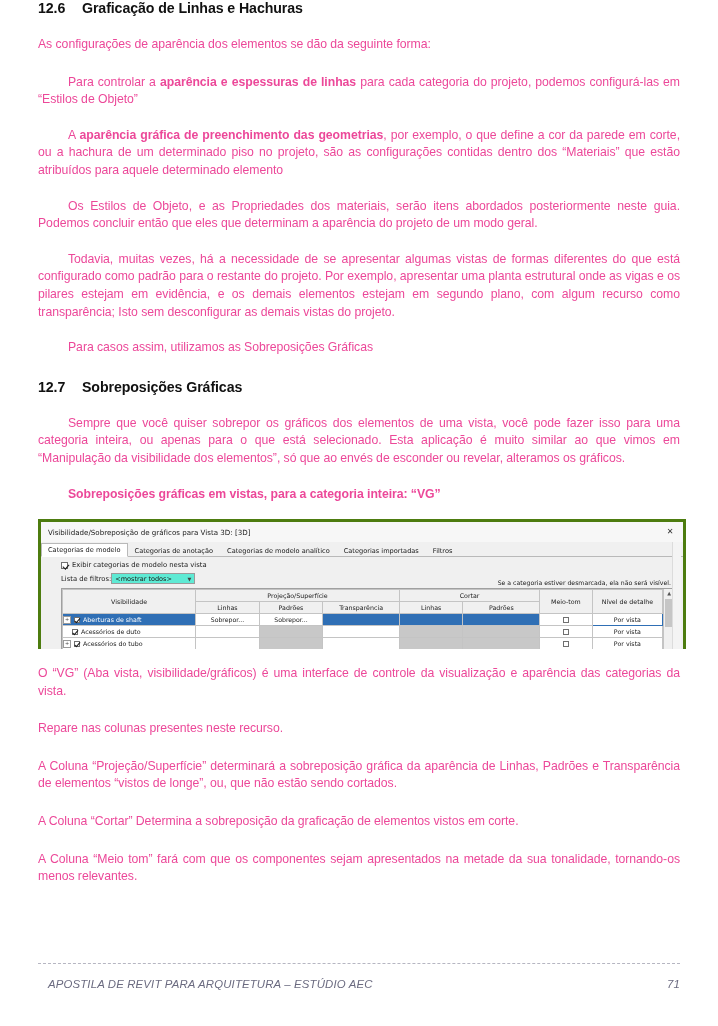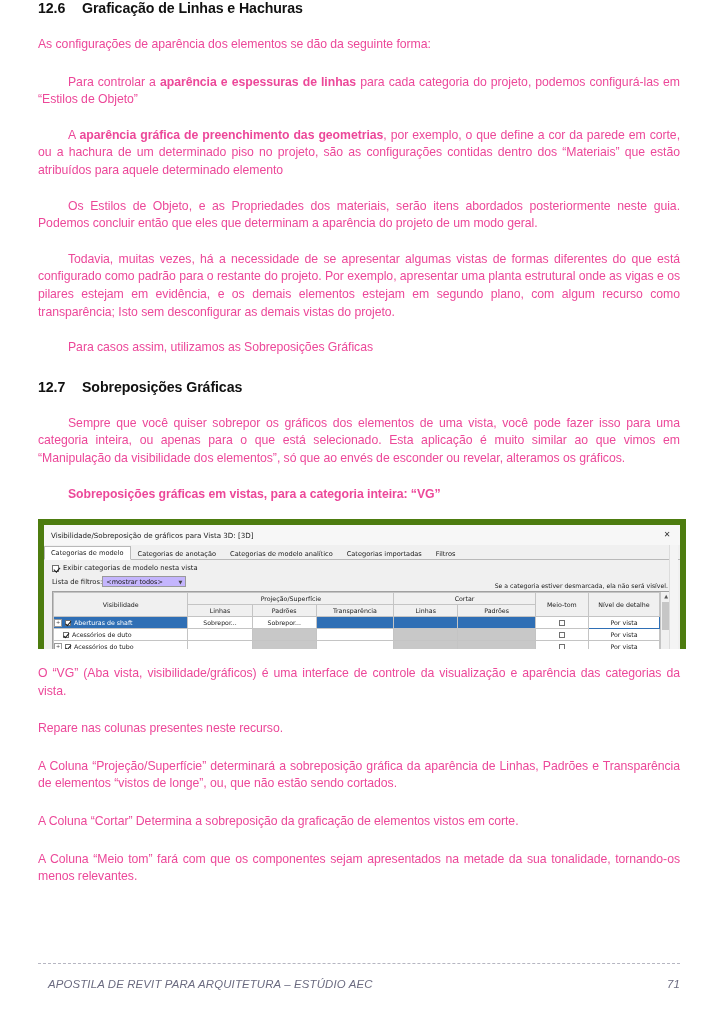--- a/index.html
+++ b/index.html
@@ -58,21 +58,21 @@
     overflow: hidden;
     background: #ffffff;
   }
   .dlg {
     position: absolute;
     left: 2px;
     top: 2px;
     width: 648px;
     height: 175px;
     background: #f0f0f0;
-    border: 6px solid #4d7c0f;
+    border: 3px solid #4d7c0f;
     box-sizing: border-box;
     font-family: "DejaVu Sans", sans-serif;
   }
   .dlg-titlebar {
     height: 20px;
     background: #f7f7f7;
     display: flex;
     align-items: center;
     padding: 0 4px 0 7px;
     box-sizing: border-box;
@@ -108,21 +108,21 @@
     position: relative;
     top: 1px;
   }
   .dlg-tab.active {
     background: #ffffff;
     border: 1px solid #b9b9b9;
     border-bottom: 1px solid #ffffff;
   }
   .dlg-body {
     background: #f0f0f0;
-    padding: 4px 8px 0 8px;
+    padding: 4px 8px 0 20px;
     box-sizing: border-box;
   }
   .opt-row {
     display: flex;
     align-items: center;
     gap: 4px;
     margin-bottom: 4px;
   }
   .cb {
     width: 7px;
@@ -146,21 +146,21 @@
   }
   .opt-label { font-size: 6.8px; color: #1a1a1a; }
   .filter-row {
     display: flex;
     align-items: center;
     margin-bottom: 4px;
   }
   .combo {
     width: 84px;
     height: 11px;
-    background: #c4b5fd;
+    background: #5eead4;
     border: 1px solid #9a9a9a;
     font-size: 6.5px;
     display: flex;
     align-items: center;
     justify-content: space-between;
     padding: 0 3px;
     box-sizing: border-box;
     color: #1a1a1a;
   }
   .combo .chev { font-size: 5px; color: #444; }

